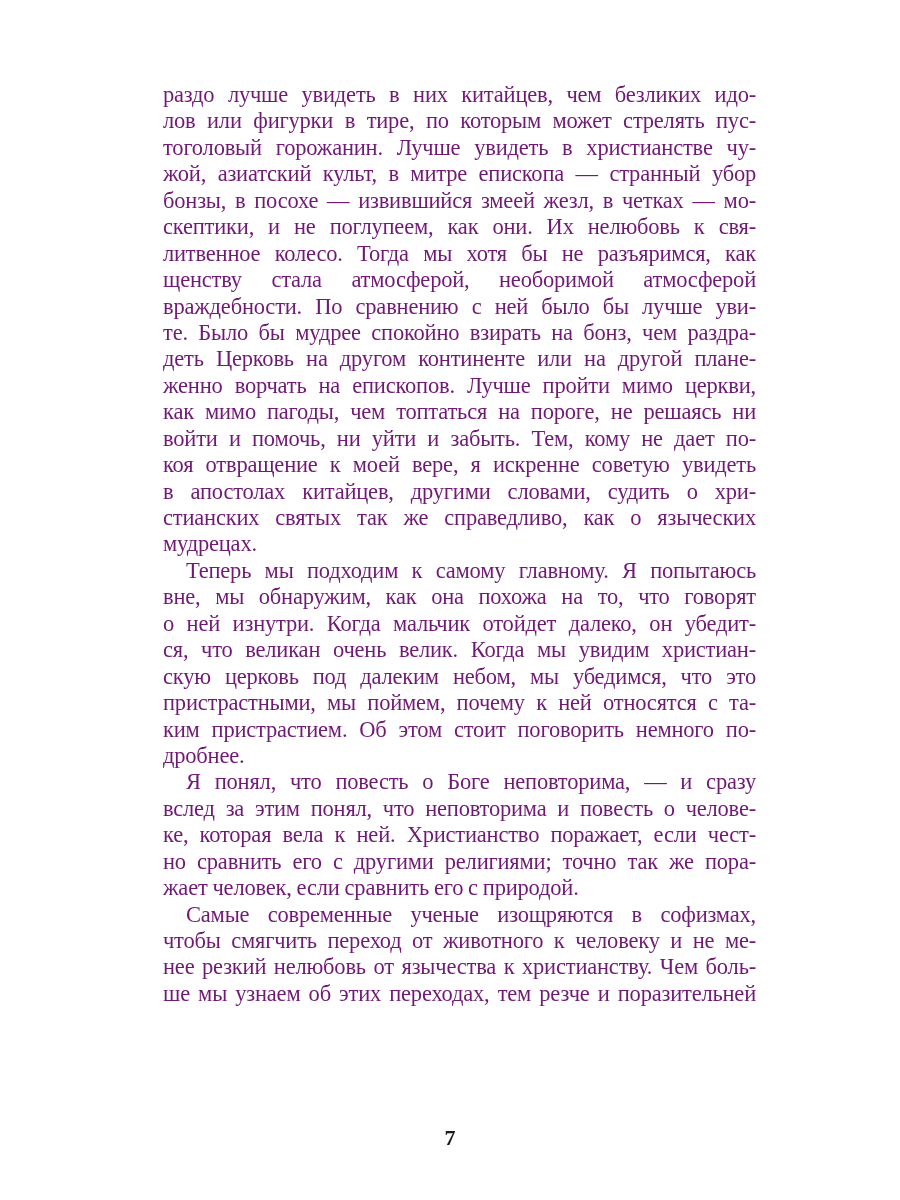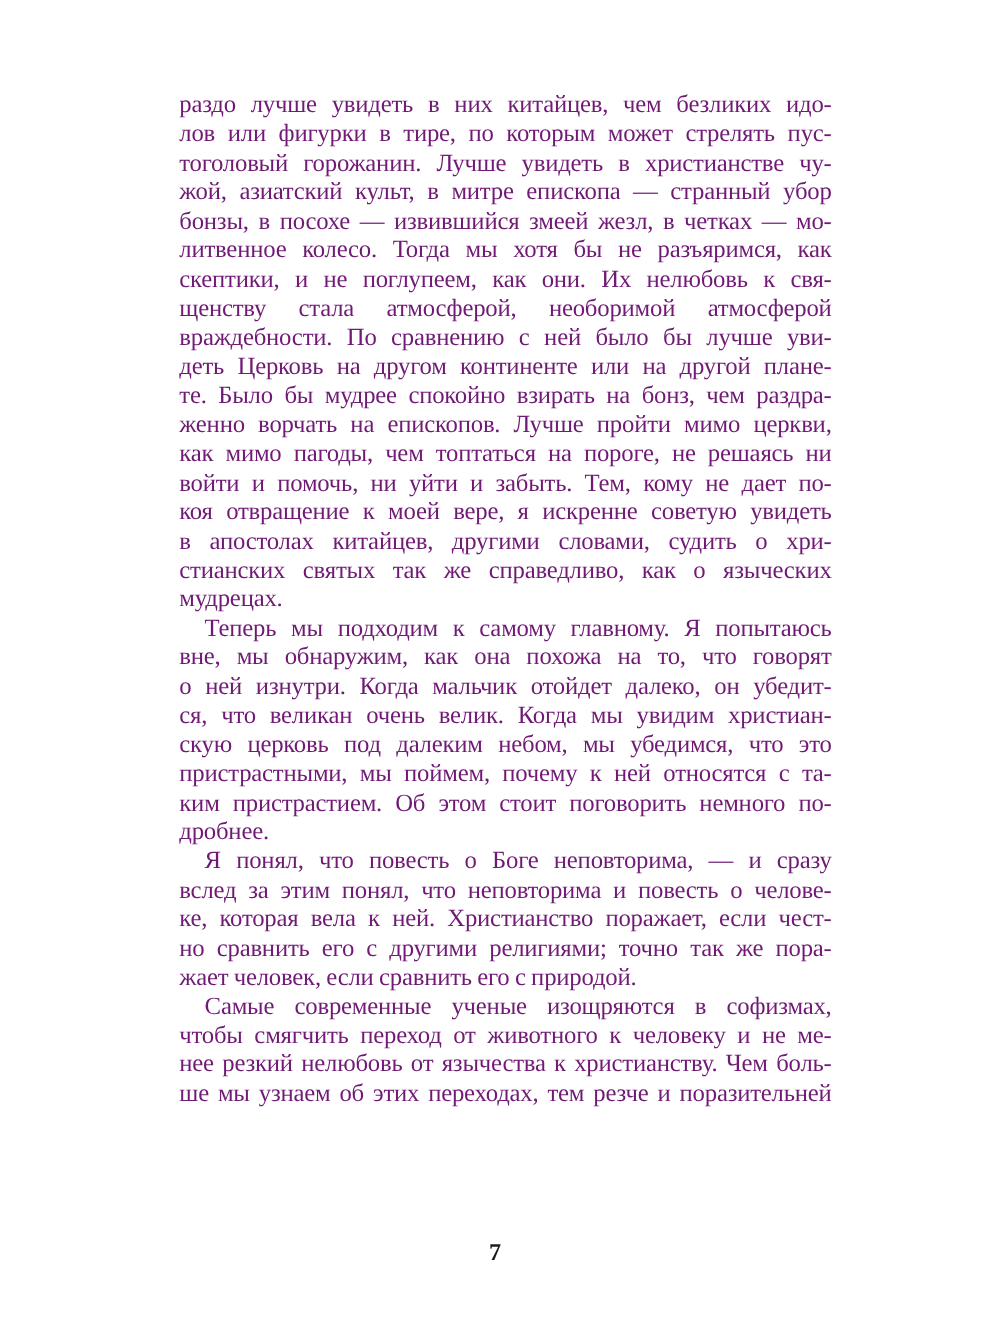--- a/index.html
+++ b/index.html
@@ -63,26 +63,26 @@
 
 <div class="page">
   <div class="text-block">
 
     <div>
       <span class="line">раздо лучше увидеть в них китайцев, чем безликих идо-</span>
       <span class="line">лов или фигурки в тире, по которым может стрелять пус-</span>
       <span class="line">тоголовый горожанин. Лучше увидеть в христианстве чу-</span>
       <span class="line">жой, азиатский культ, в митре епископа — странный убор</span>
       <span class="line">бонзы, в посохе — извившийся змеей жезл, в четках — мо-</span>
+      <span class="line">скептики, и не поглупеем, как они. Их нелюбовь к свя-</span>
       <span class="line">литвенное колесо. Тогда мы хотя бы не разъяримся, как</span>
-      <span class="line">скептики, и не поглупеем, как они. Их нелюбовь к свя-</span>
       <span class="line">щенству стала атмосферой, необоримой атмосферой</span>
       <span class="line">враждебности. По сравнению с ней было бы лучше уви-</span>
+      <span class="line">те. Было бы мудрее спокойно взирать на бонз, чем раздра-</span>
       <span class="line">деть Церковь на другом континенте или на другой плане-</span>
-      <span class="line">те. Было бы мудрее спокойно взирать на бонз, чем раздра-</span>
       <span class="line">женно ворчать на епископов. Лучше пройти мимо церкви,</span>
       <span class="line">как мимо пагоды, чем топтаться на пороге, не решаясь ни</span>
       <span class="line">войти и помочь, ни уйти и забыть. Тем, кому не дает по-</span>
       <span class="line">коя отвращение к моей вере, я искренне советую увидеть</span>
       <span class="line">в апостолах китайцев, другими словами, судить о хри-</span>
       <span class="line">стианских святых так же справедливо, как о языческих</span>
       <span class="line last">мудрецах.</span>
     </div>
 
     <div>

